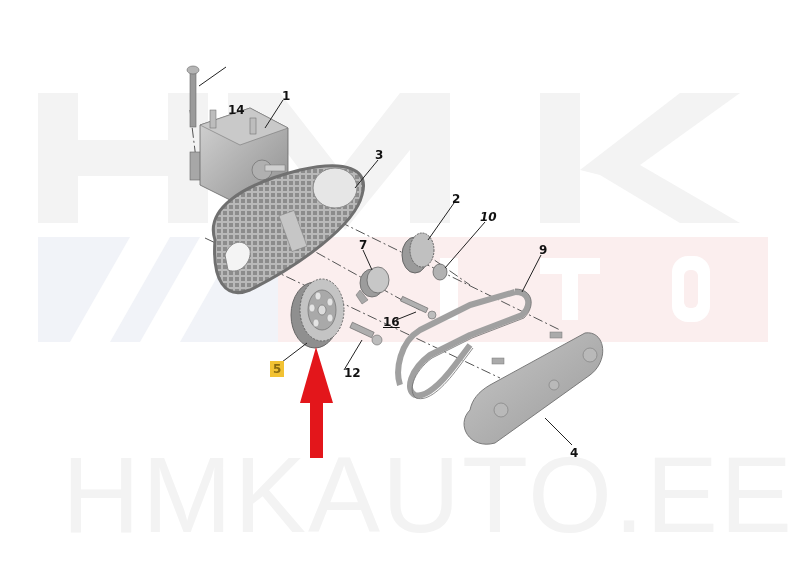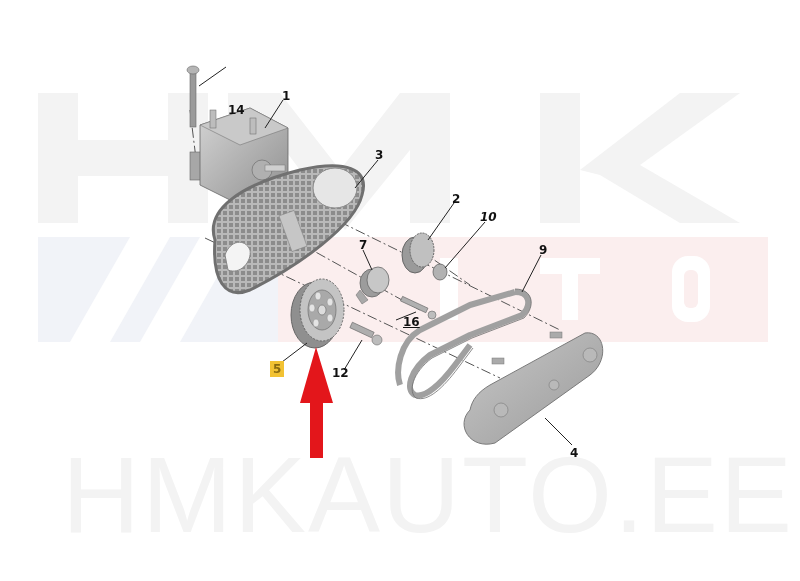--- a/index.html
+++ b/index.html
@@ -164,18 +164,18 @@
     <polygon points="316,347 333,403 323,403 323,458 310,458 310,403 300,403" fill="#e3161b"></polygon>
   </svg>
 
   <span class="label" style="left:228px; top:60px;margin-top:44px;">14</span>
   <span class="label" style="left:282px; top:90px;">1</span>
   <span class="label" style="left:375px; top:149px;">3</span>
   <span class="label" style="left:452px; top:193px;">2</span>
   <span class="label" style="left:480px; top:211px;font-style:italic;">10</span>
   <span class="label" style="left:359px; top:239px;">7</span>
   <span class="label" style="left:539px; top:244px;">9</span>
-  <span class="label" style="left:403px; top:316px;text-decoration:underline;">16</span>
+  <span class="label" style="left:383px; top:316px;text-decoration:underline;">16</span>
   <span class="label highlight" style="left:270px; top:361px;">5</span>
-  <span class="label" style="left:332px; top:367px;">12</span>
+  <span class="label" style="left:344px; top:367px;">12</span>
   <span class="label" style="left:570px; top:447px;">4</span>
 
 </div>
 
 </body></html>

